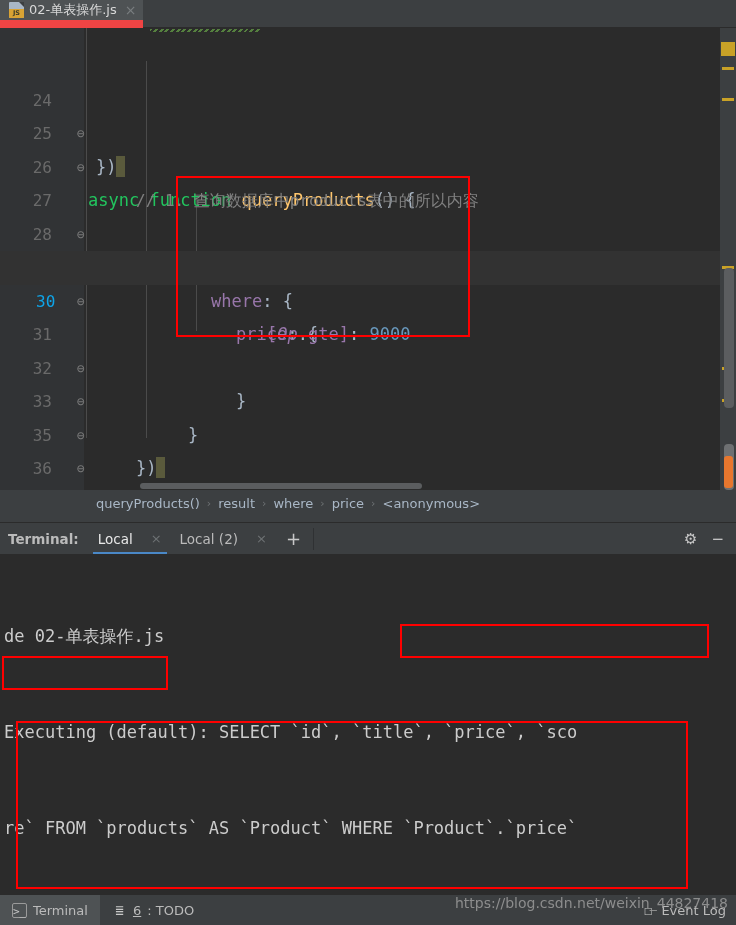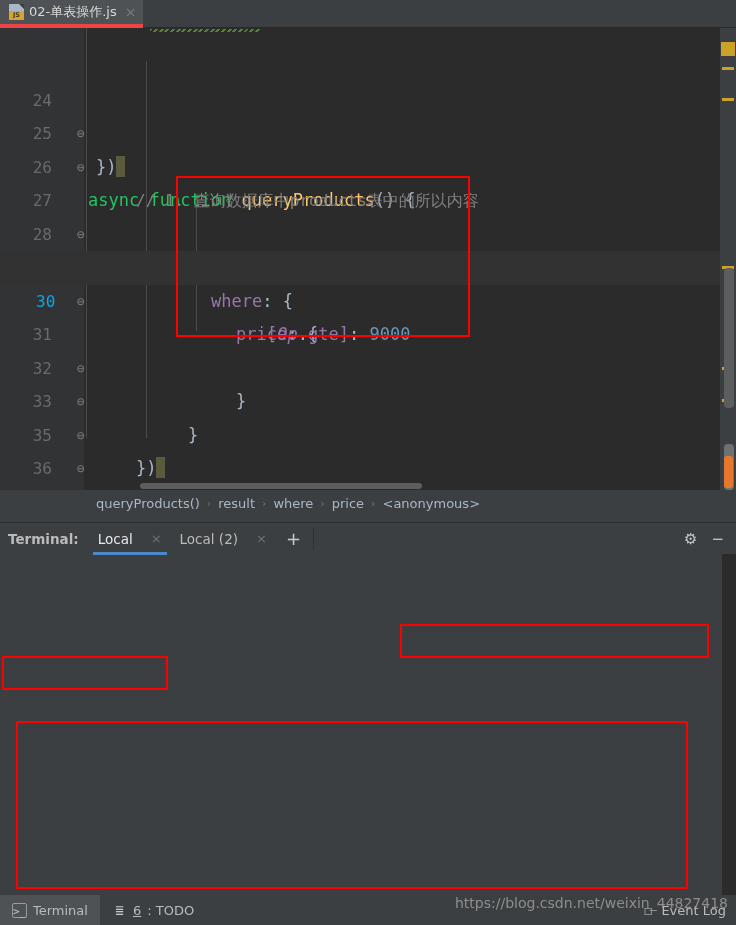--- a/index.html
+++ b/index.html
@@ -15,21 +15,21 @@
   .tabbar {
     position: absolute; left: 0; top: 0; width: 736px; height: 28px;
     background: #3C3F41;
     border-bottom: 1px solid #2B2B2B;
   }
   .tab {
     position: absolute; left: 0; top: 0; height: 28px;
     display: flex; align-items: center; gap: 5px;
     padding: 0 7px 0 9px;
     background: #4E5254;
-    border-bottom: 4px solid #ef4444;
+    border-bottom: 8px solid #ef4444;
   }
   .jsicon {
     position: relative; width: 15px; height: 16px;
     background: #A9B7C6;
     border-radius: 1px;
     flex: 0 0 auto;
   }
   .jsicon:before {
     content: ""; position: absolute; right: 0; top: 0;
     border-left: 5px solid transparent;
@@ -336,20 +336,32 @@
       <span class="tt-close">×</span>
     </span>
     <span class="plus">+</span>
     <span class="term-head-sep"></span>
     <span class="term-head-right">
       <span class="gear">⚙</span>
       <span class="minus">−</span>
     </span>
   </div>
 
+  <div class="term-body">
+    <div>de 02-单表操作.js</div>
+    <div>Executing (default): SELECT `id`, `title`, `price`, `sco</div>
+    <div>re` FROM `products` AS `Product` WHERE `Product`.`price`</div>
+    
+    
+    
+    
+    
+    
+    
+  </div>
   <div class="term-scroll"></div>
 
   <div class="redbox" style="left:400px; top:624px; width:309px; height:34px;"></div>
   <div class="redbox" style="left:2px; top:656px; width:166px; height:34px;"></div>
   <div class="redbox" style="left:16px; top:721px; width:672px; height:168px;"></div>
 
   <div class="statusbar">
     <div class="sb-item active">
       <span class="sb-icon">&gt;_</span>
       <span>Terminal</span>

